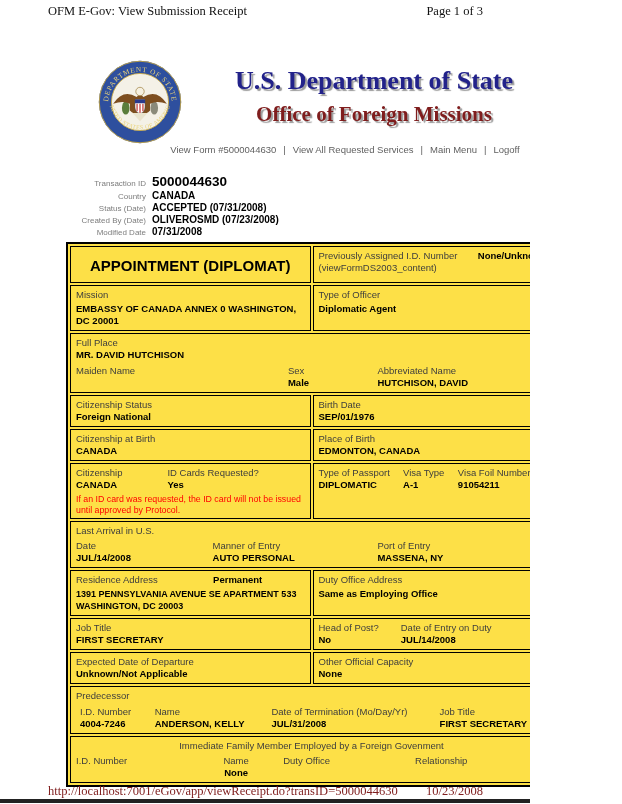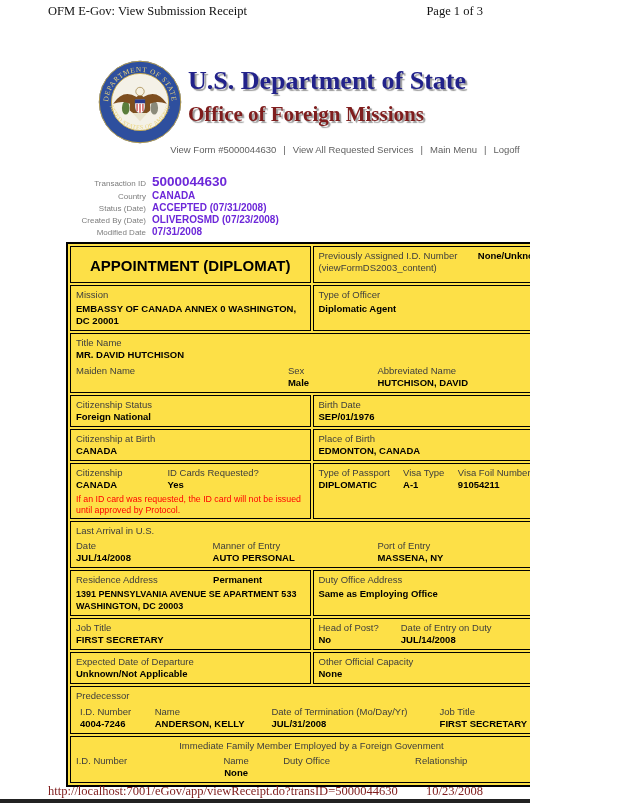--- a/index.html
+++ b/index.html
@@ -8,34 +8,34 @@
 
   
   .print-header{position:absolute;top:4px;left:48px;right:47px;display:flex;
     justify-content:space-between;font-family:"Liberation Serif",serif;font-size:12.5px;color:#111;}
   .print-footer{position:absolute;top:784px;left:48px;right:47px;display:flex;
     justify-content:space-between;font-family:"Liberation Serif",serif;font-size:12.5px;color:#7f1d1d;}
   .bottom-bar{position:absolute;left:0;top:799px;width:622px;height:4px;background:#222;}
 
   
   .seal{position:absolute;left:98px;top:60px;width:84px;height:84px;}
-  .titles{position:absolute;left:188px;top:66px;width:372px;text-align:left;}
+  .titles{position:absolute;left:188px;top:66px;width:372px;text-align:center;}
   .title1{font-family:"Liberation Serif",serif;font-weight:bold;font-size:26px;color:#22228a;
           text-shadow:2px 2px 1px #9c9c9c;}
   .title2{font-family:Liberation Serif, serif;font-weight:bold;font-size:21px;color:#7f1d1d;
           text-shadow:2px 2px 1px #9c9c9c;margin-top:6px;}
   .nav{position:absolute;left:68px;top:144px;width:554px;text-align:center;font-size:9.5px;color:#5f5f5f;}
   .nav a{color:#5f5f5f;text-decoration:none;cursor:pointer;}
   .nav .sep{margin:0 7px;color:#5f5f5f;}
 
   
   .meta{position:absolute;left:0;top:175px;}
   .meta-row{display:flex;align-items:baseline;margin-bottom:1px;}
   .meta-label{width:146px;text-align:right;padding-right:6px;font-size:8px;color:#7d7d7d;}
-  .meta-value{font-size:10px;font-weight:bold;color:#6d28d9;}
+  .meta-value{font-size:10px;font-weight:bold;color:#000000;}
   .meta-row.first .meta-value{font-size:13.5px;line-height:14px;}
 
   
   table.form{position:absolute;left:66px;top:242px;width:491px;border-collapse:separate;
     border-spacing:2px;border:2px solid #000;background:#fde047;}
   table.form td{border:1px solid #000;vertical-align:top;padding:3px 5px;width:50%;}
   .lbl{font-size:9.5px;color:#3d3d3d;line-height:12px;}
   .val{font-size:9.5px;font-weight:bold;color:#000;line-height:12px;}
   .val.sm{font-size:9px;}
   .form-title{font-size:15px;font-weight:bold;text-align:center;padding:7px 0 5px 0;}
@@ -146,21 +146,21 @@
         <div class="lbl">Mission</div>
         <div class="val mt2">EMBASSY OF CANADA ANNEX 0 WASHINGTON, DC 20001</div>
       </td>
       <td>
         <div class="lbl">Type of Officer</div>
         <div class="val mt2">Diplomatic Agent</div>
       </td>
     </tr>
     <tr>
       <td colspan="2">
-        <div class="lbl">Title Name</div>
+        <div class="lbl">Full Place</div>
         <div class="val">MR. DAVID HUTCHISON</div>
         <div class="grid g-sex">
           <div>
             <div class="lbl">Maiden Name</div>
             <div class="val"></div>
           </div>
           <div>
             <div class="lbl">Sex</div>
             <div class="val">Male</div>
           </div>

